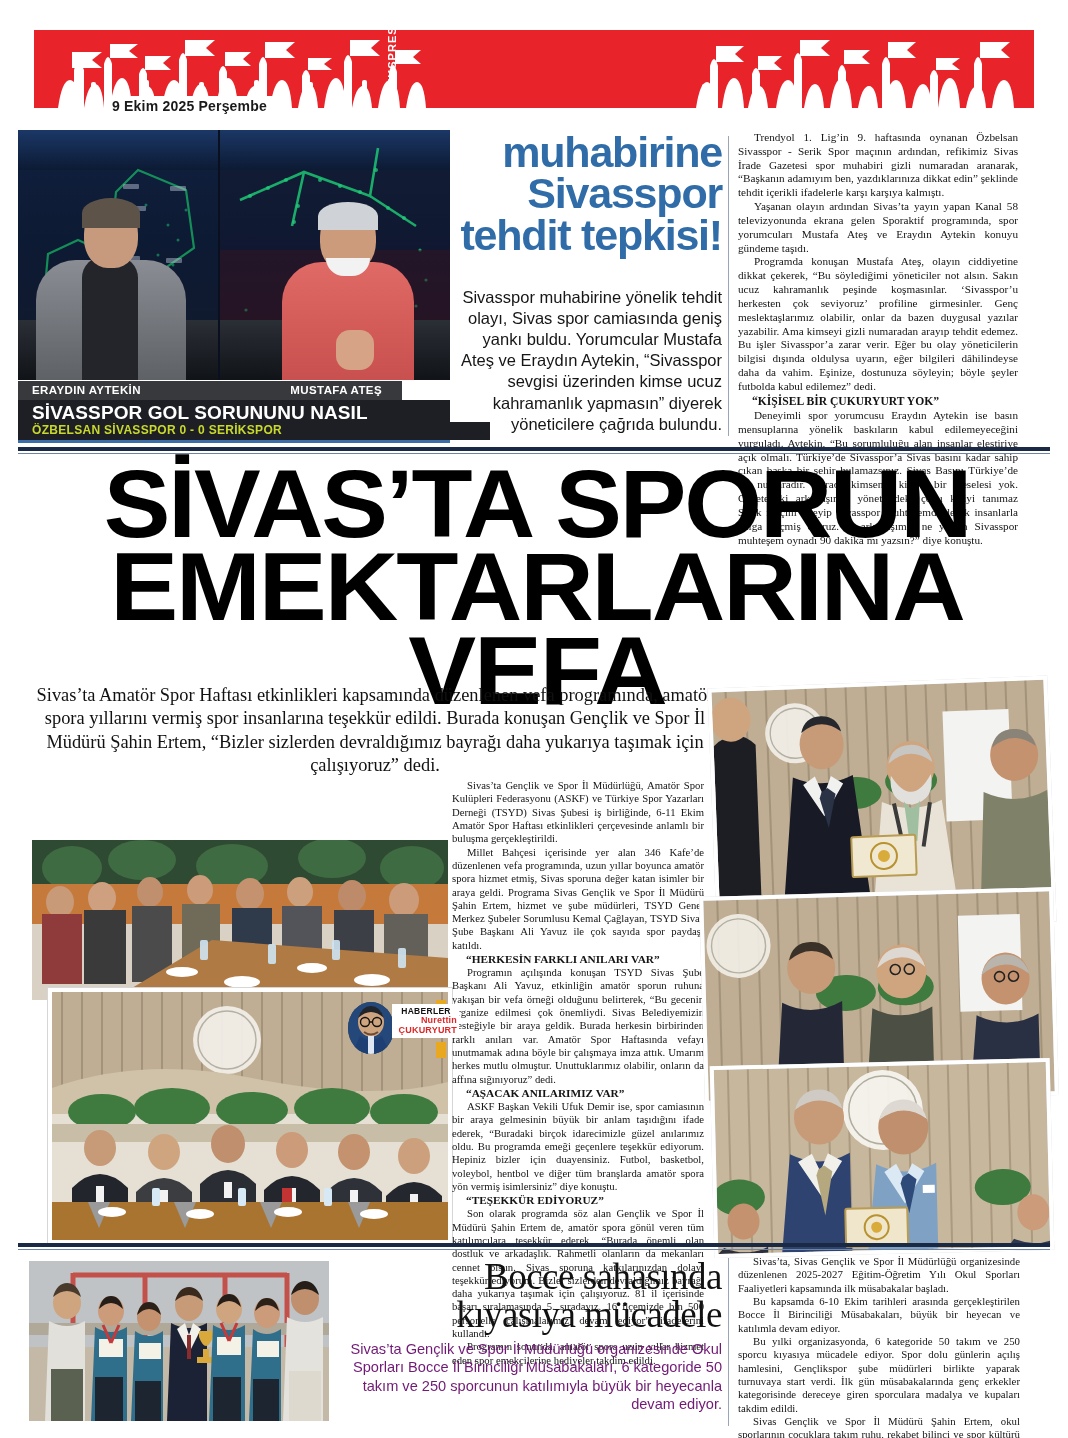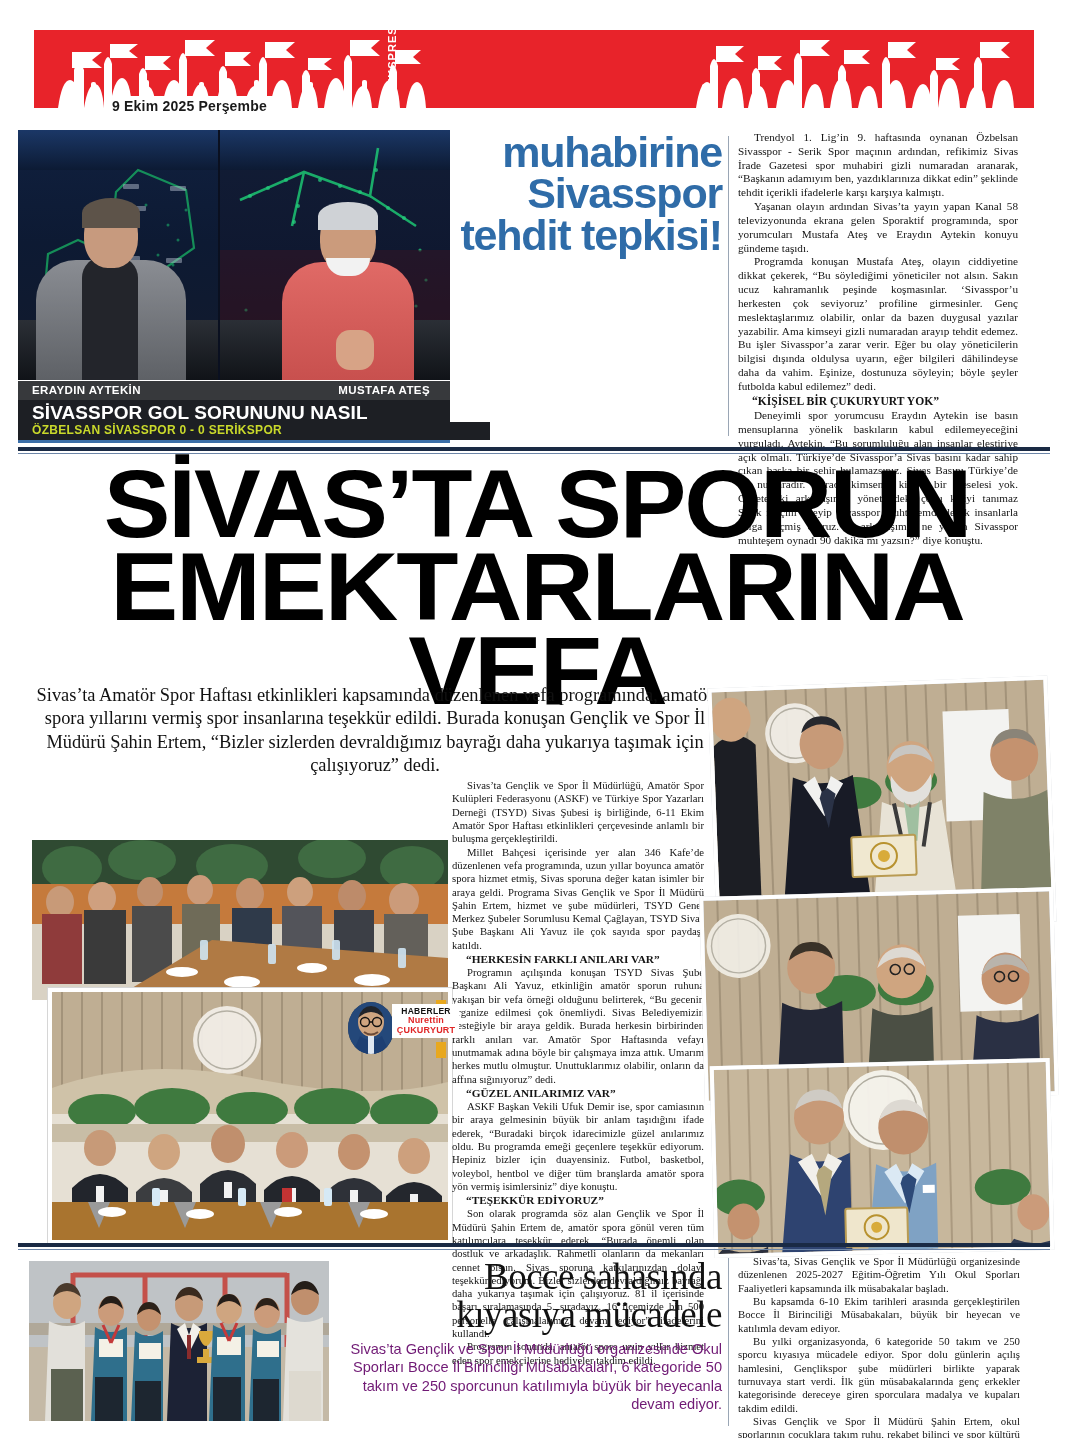--- a/index.html
+++ b/index.html
@@ -55,21 +55,21 @@
   .tv-left{left:0;width:200px;background:linear-gradient(180deg,#10203f 0%,#0d1a33 45%,#121a2c 100%);}
   .tv-right{left:202px;right:0;background:linear-gradient(180deg,#121d36 0%,#0f1830 50%,#1a1020 100%);}
   .studio-band{position:absolute;left:0;right:0;top:0;height:40px;background:linear-gradient(180deg,#1c3a6b,#0c1a33);opacity:.9;}
   .hexnet{position:absolute;inset:0;opacity:.85;}
   .desk{position:absolute;left:0;right:0;bottom:0;height:60px;background:linear-gradient(180deg,#2b2f36,#101318);}
   .person{position:absolute;bottom:0;}
   .p-head{position:absolute;border-radius:48% 48% 44% 44%;}
   .p-body{position:absolute;border-radius:40px 40px 0 0;}
 
   .cap-names{
-    position:absolute;left:18px;top:381px;width:432px;height:19px;
+    position:absolute;left:18px;top:381px;width:384px;height:19px;
     background:rgba(22,24,28,.86);
   }
   .cap-names .n{
     position:absolute;top:3px;
     font-family:"Liberation Sans", sans-serif;
     font-weight:bold;font-size:11.5px;color:#fff;letter-spacing:.4px;
   }
   .cap-names .n.left{left:14px;}
   .cap-names .n.right{right:20px;}
   .cap-bar{
@@ -174,21 +174,21 @@
   .rep-txt{
     position:absolute;left:44px;top:4px;width:62px;
     background:#fff;padding:2px 2px 3px 3px;text-align:center;
   }
   .rep-txt .l1{
     display:block;font-family:"Liberation Sans",sans-serif;
     font-weight:bold;font-size:8.5px;color:#111;letter-spacing:.3px;
   }
   .rep-txt .l2,.rep-txt .l3{
     display:block;font-family:"Liberation Sans",sans-serif;
-    font-weight:bold;font-size:9px;color:#e02626;letter-spacing:.2px;line-height:1.08;
+    font-weight:bold;font-size:9px;color:#e02626;letter-spacing:.2px;line-height:1.08;text-align:right;
   }
   .rep-tab{position:absolute;left:88px;top:0;width:10px;height:16px;background:#e8a81f;}
   .rep-tab2{position:absolute;left:88px;top:42px;width:10px;height:16px;background:#e8a81f;}
 
   
   .bot-head{
     position:absolute;left:340px;top:1258px;width:382px;
     text-align:right;
     font-family:"Liberation Serif", serif;
     font-size:37px;line-height:1.02;color:#111;
@@ -413,20 +413,21 @@
   <div class="cap-score">
     <span class="s">ÖZBELSAN SİVASSPOR  0 - 0  SERİKSPOR</span>
   </div>
   <div class="cap-underline"></div>
 
   <div class="top-head">
     <span class="l">muhabirine</span>
     <span class="l">Sivasspor</span>
     <span class="l">tehdit tepkisi!</span>
   </div>
+  <div class="top-spot">Sivasspor muhabirine yönelik tehdit olayı, Sivas spor camiasında geniş yankı buldu. Yorumcular Mustafa Ateş ve Eraydın Aytekin, “Sivasspor sevgisi üzerinden kimse ucuz kahramanlık yapmasın” diyerek yöneticilere çağrıda bulundu.</div>
 
   <div class="top-col">
     <p>Trendyol 1. Lig’in 9. haftasında oynanan Özbelsan Sivasspor - Serik Spor maçının ardından, refikimiz Sivas İrade Gazetesi spor muhabiri gizli numaradan aranarak, “Başkanın adamıyım ben, yazdıklarınıza dikkat edin” şeklinde tehdit içerikli ifadelerle karşı karşıya kalmıştı.</p>
     <p>Yaşanan olayın ardından Sivas’ta yayın yapan Kanal 58 televizyonunda ekrana gelen Sporaktif programında, spor yorumcuları Mustafa Ateş ve Eraydın Aytekin konuyu gündeme taşıdı.</p>
     <p>Programda konuşan Mustafa Ateş, olayın ciddiyetine dikkat çekerek, “Bu söylediğimi yöneticiler not alsın. Sakın ucuz kahramanlık peşinde koşmasınlar. ‘Sivasspor’u herkesten çok seviyoruz’ profiline girmesinler. Genç meslektaşlarımız olabilir, onlar da bazen duygusal yazılar yazabilir. Ama kimseyi gizli numaradan arayıp tehdit edemez. Bu işler Sivasspor’a zarar verir. Eğer bu olay yöneticilerin bilgisi dışında oldulysa uyarın, eğer bilgileri dâhilindeyse daha da vahim. Eşinize, dostunuza söyleyin; böyle şeyler futbolda kabul edilemez” dedi.</p>
     <p class="sub">“KİŞİSEL BİR ÇUKURYURT YOK”</p>
     <p>Deneyimli spor yorumcusu Eraydın Aytekin ise basın mensuplarına yönelik baskıların kabul edilemeyeceğini vurguladı. Aytekin, “Bu sorumluluğu alan insanlar eleştiriye açık olmalı. Türkiye’de Sivasspor’a Sivas basını kadar sahip çıkan başka bir şehir bulamazsınız. Sivas Basını Türkiye’de bir numaradır. Burada kimsenin kişisel bir meselesi yok. Gazetedeki arkadaşımız yönetimdeki çoğu kişiyi tanımaz Serik maçını izleyip Sivasspor muhteşemdi desek insanlarla dalga geçmiş oluruz. O arkadaşımız ne yazsın Sivasspor muhteşem oynadı 90 dakika mı yazsın?” diye konuştu.</p>
   </div>
 
   <div class="rule-thick" style="top:447px;width:1032px;"></div>
@@ -593,21 +594,21 @@
       <span class="l2">Nurettin</span>
       <span class="l3">ÇUKURYURT</span>
     </div>
   </div>
 
   <div class="body-col">
     <p>Sivas’ta Gençlik ve Spor İl Müdürlüğü, Amatör Spor Kulüpleri Federasyonu (ASKF) ve Türkiye Spor Yazarları Derneği (TSYD) Sivas Şubesi iş birliğinde, 6-11 Ekim Amatör Spor Haftası etkinlikleri çerçevesinde anlamlı bir buluşma gerçekleştirildi.</p>
     <p>Millet Bahçesi içerisinde yer alan 346 Kafe’de düzenlenen vefa programında, uzun yıllar boyunca amatör spora hizmet etmiş, Sivas sporuna değer katan isimler bir araya geldi. Programa Sivas Gençlik ve Spor İl Müdürü Şahin Ertem, hizmet ve şube müdürleri, TSYD Genel Merkez Şubeler Sorumlusu Kemal Çağlayan, TSYD Sivas Şube Başkanı Ali Yavuz ile çok sayıda spor paydaşı katıldı.</p>
     <p class="sub">“HERKESİN FARKLI ANILARI VAR”</p>
     <p>Programın açılışında konuşan TSYD Sivas Şube Başkanı Ali Yavuz, etkinliğin amatör sporun ruhuna yakışan bir vefa örneği olduğunu belirterek, “Bu gecenin organize edilmesi çok önemliydi. Sivas Belediyemizin desteğiyle bir araya geldik. Burada herkesin birbirinden farklı anıları var. Amatör Spor Haftasında vefayı unutmamak adına böyle bir çalışmaya imza attık. Umarım herkes mutlu olmuştur. Unuttuklarımız olabilir, onların da affına sığınıyoruz” dedi.</p>
-    <p class="sub">“GÜZEL ANILARIMIZ VAR”</p>
+    <p class="sub">“AŞACAK ANILARIMIZ VAR”</p>
     <p>ASKF Başkan Vekili Ufuk Demir ise, spor camiasının bir araya gelmesinin büyük bir anlam taşıdığını ifade ederek, “Buradaki birçok idarecimizle güzel anılarımız oldu. Bu programda emeği geçenlere teşekkür ediyorum. Hepiniz bizler için duayensiniz. Futbol, basketbol, voleybol, hentbol ve diğer tüm branşlarda amatör spora yön vermiş isimlersiniz” diye konuştu.</p>
     <p class="sub">“TEŞEKKÜR EDİYORUZ”</p>
     <p>Son olarak programda söz alan Gençlik ve Spor İl Müdürü Şahin Ertem de, amatör spora gönül veren tüm katılımcılara teşekkür ederek, “Burada önemli olan dostluk ve arkadaşlık. Rahmetli olanların da mekanları cennet olsun. Sivas sporuna katkılarınızdan dolayı teşekkür ediyorum. Bizler sizlerden devraldığımız bayrağı daha yukarıya taşımak için çalışıyoruz. 81 il içerisinde başarı sıralamasında 5. sıradayız. 16 ilçemizde bin 500 personelle çalışmalarımız devam ediyor” ifadelerini kullandı.</p>
     <p>Programın sonunda, amatör spora uzun yıllar hizmet eden spor emekçilerine hediyeler takdim edildi.</p>
   </div>
 
   <div class="ph ph-award1">
     <svg viewBox="0 0 332 238" preserveAspectRatio="none" width="100%" height="100%">
       <rect width="332" height="238" fill="#d8cfbe"></rect>
       <rect width="332" height="238" fill="#bfae93"></rect>

